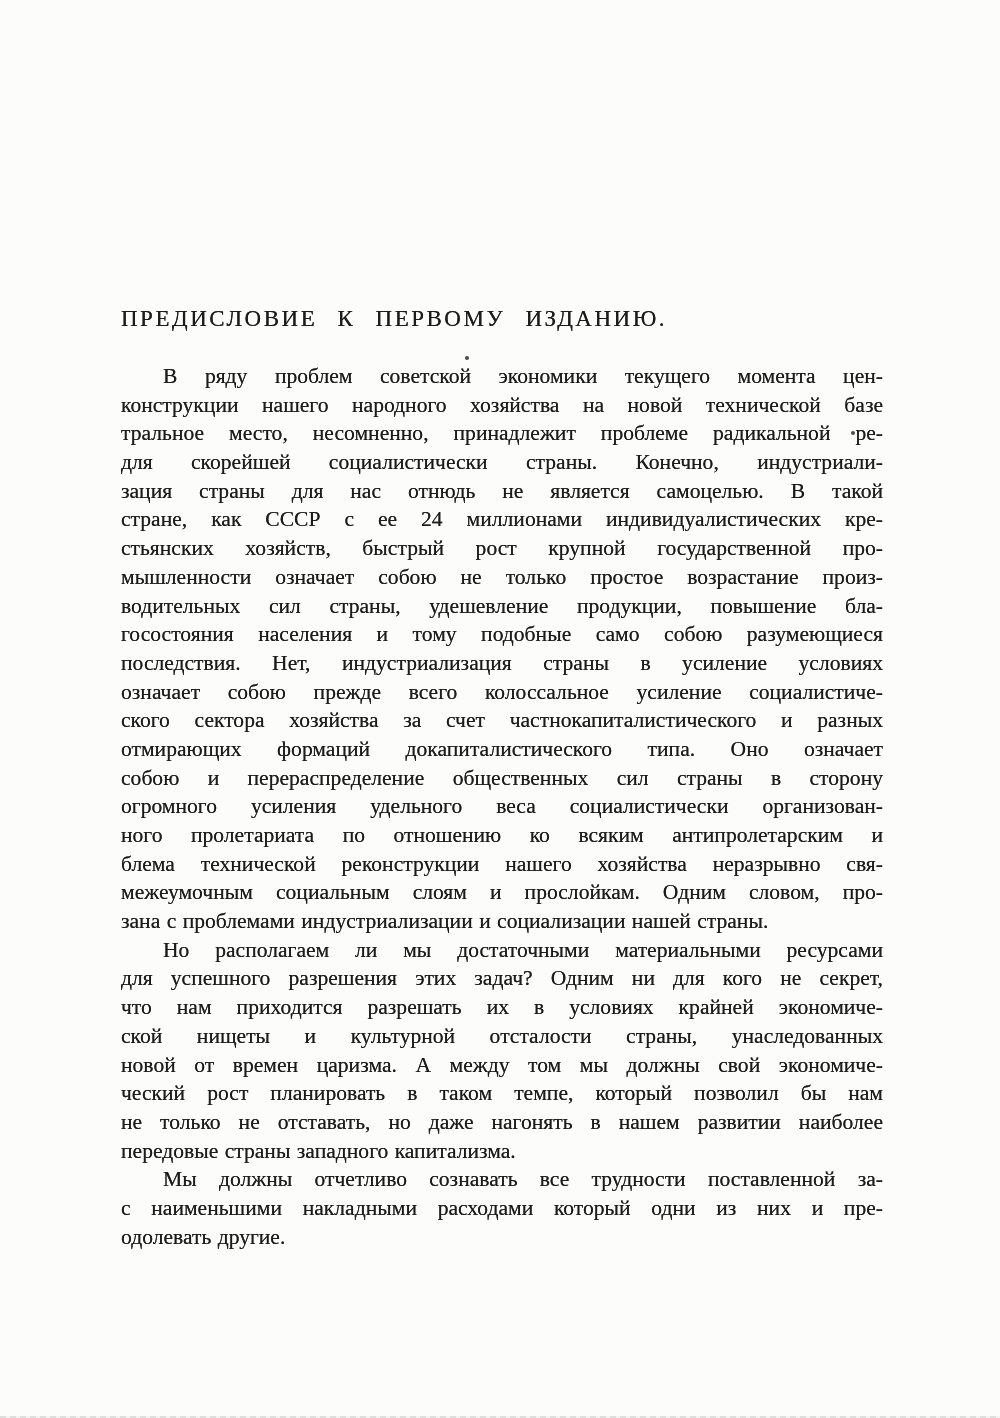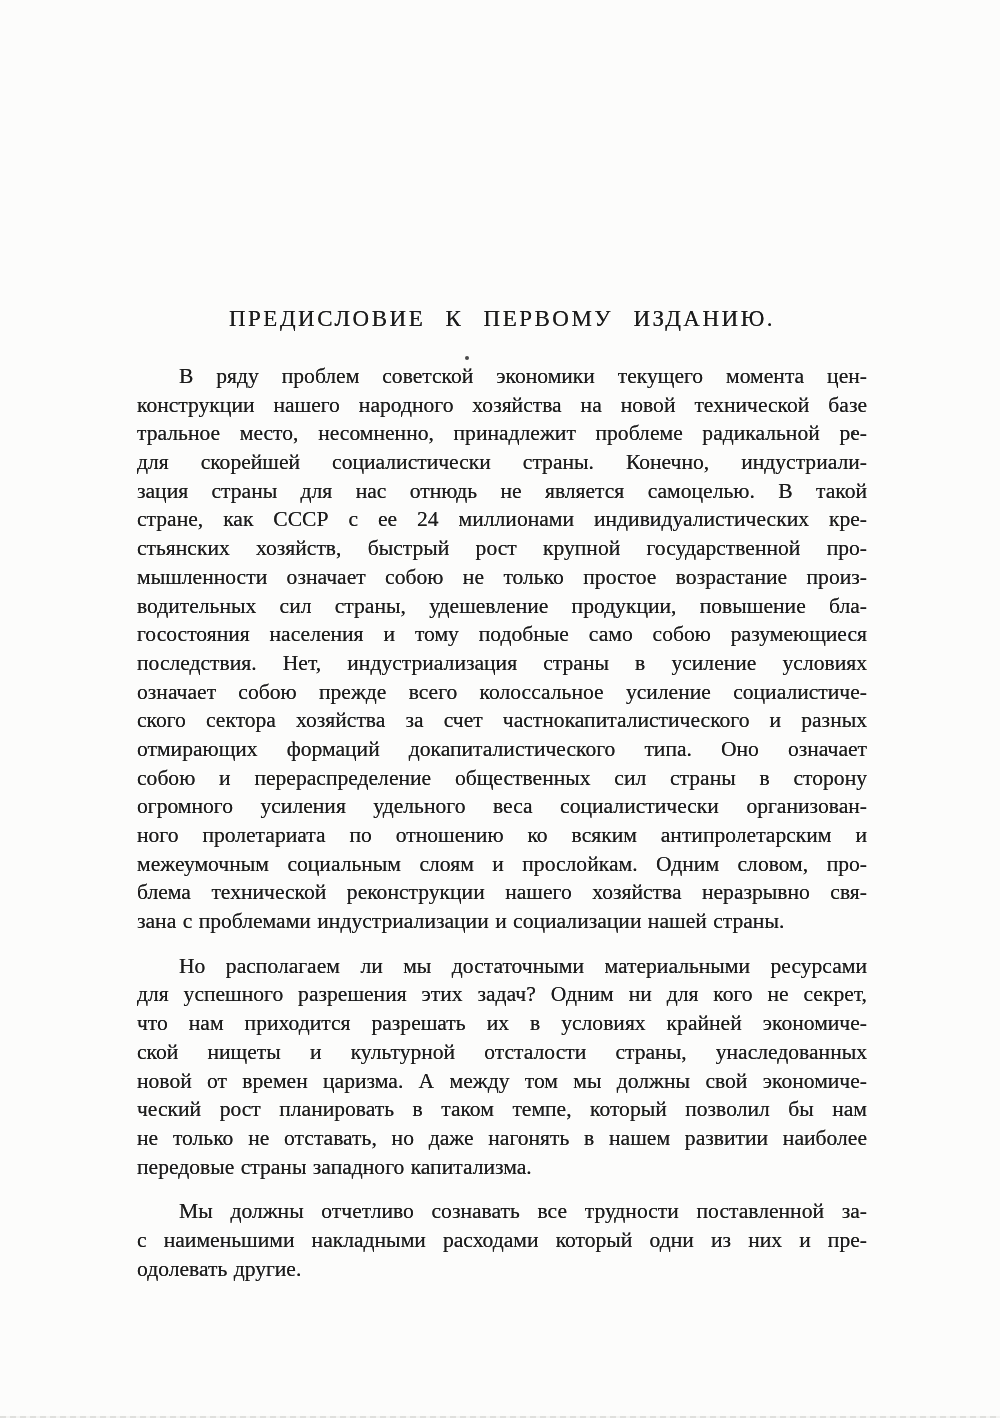--- a/index.html
+++ b/index.html
@@ -22,28 +22,28 @@
   .text-block {
     position: absolute;
     left: 121px;
     top: 306px;
     width: 762px;
   }
   .title {
     margin: 0 0 30px 0;
     font-size: 23px;
     font-weight: normal;
-    text-align: center;
+    text-align: left;
     letter-spacing: 2.5px;
     word-spacing: 12px;
     white-space: nowrap;
     text-shadow: 0 0 0.5px rgba(20,20,20,0.85);
   }
   .para {
-    margin: 16px;
+    margin: 0;
   }
   .line {
     font-size: 21.6px;
     line-height: 28.7px;
     height: 28.7px;
     text-align: justify;
     text-align-last: justify;
     white-space: nowrap; 
     white-space: normal;
     overflow: hidden;
@@ -93,22 +93,22 @@
           <div class="line">мышленности означает собою не только простое возрастание произ-</div>
           <div class="line">водительных сил страны, удешевление продукции, повышение бла-</div>
           <div class="line">госостояния населения и тому подобные само собою разумеющиеся</div>
           <div class="line">последствия. Нет, индустриализация страны в усиление условиях</div>
           <div class="line">означает собою прежде всего колоссальное усиление социалистиче-</div>
           <div class="line">ского сектора хозяйства за счет частнокапиталистического и разных</div>
           <div class="line">отмирающих формаций докапиталистического типа. Оно означает</div>
           <div class="line">собою и перераспределение общественных сил страны в сторону</div>
           <div class="line">огромного усиления удельного веса социалистически организован-</div>
           <div class="line">ного пролетариата по отношению ко всяким антипролетарским и</div>
+          <div class="line">блема технической реконструкции нашего хозяйства неразрывно свя-</div>
           <div class="line">межеумочным социальным слоям и прослойкам. Одним словом, про-</div>
-          <div class="line">блема технической реконструкции нашего хозяйства неразрывно свя-</div>
           <div class="line last">зана с проблемами индустриализации и социализации нашей страны.</div>
         </div>
         <div class="para">
           <div class="line first">Но располагаем ли мы достаточными материальными ресурсами</div>
           <div class="line">для успешного разрешения этих задач? Одним ни для кого не секрет,</div>
           <div class="line">что нам приходится разрешать их в условиях крайней экономиче-</div>
           <div class="line">ской нищеты и культурной отсталости страны, унаследованных</div>
           <div class="line">новой от времен царизма. А между том мы должны свой экономиче-</div>
           <div class="line">ческий рост планировать в таком темпе, который позволил бы нам</div>
           <div class="line">не только не отставать, но даже нагонять в нашем развитии наиболее</div>

